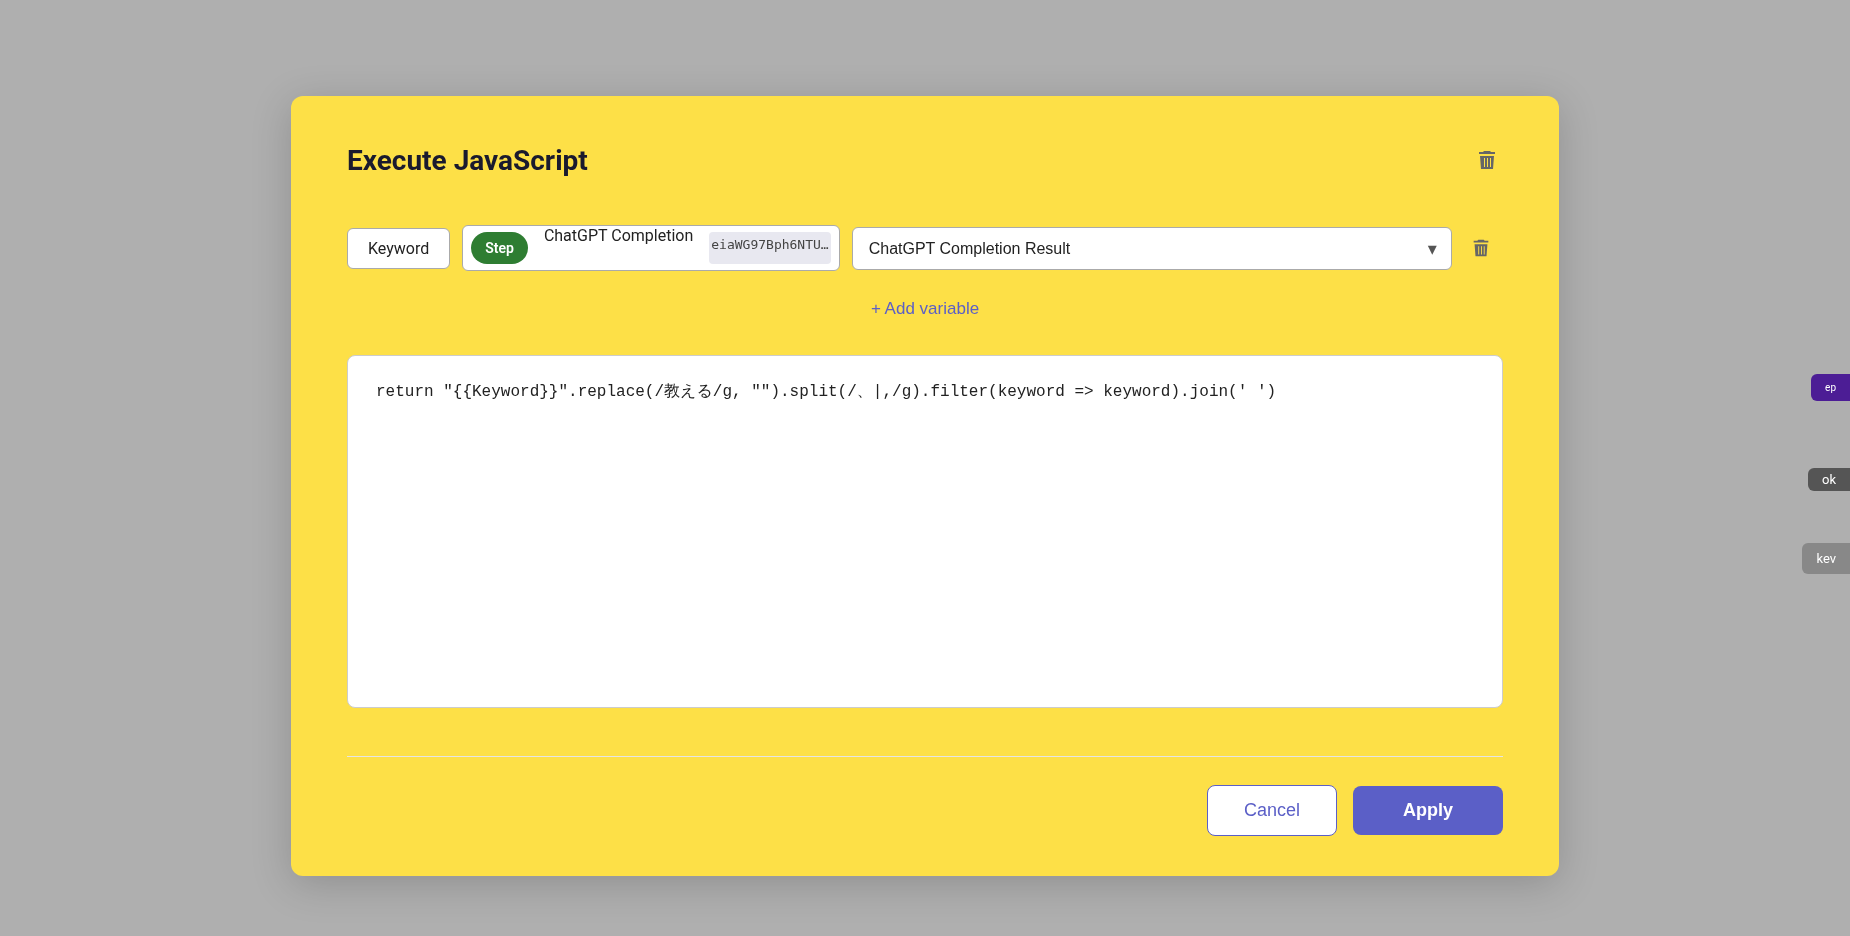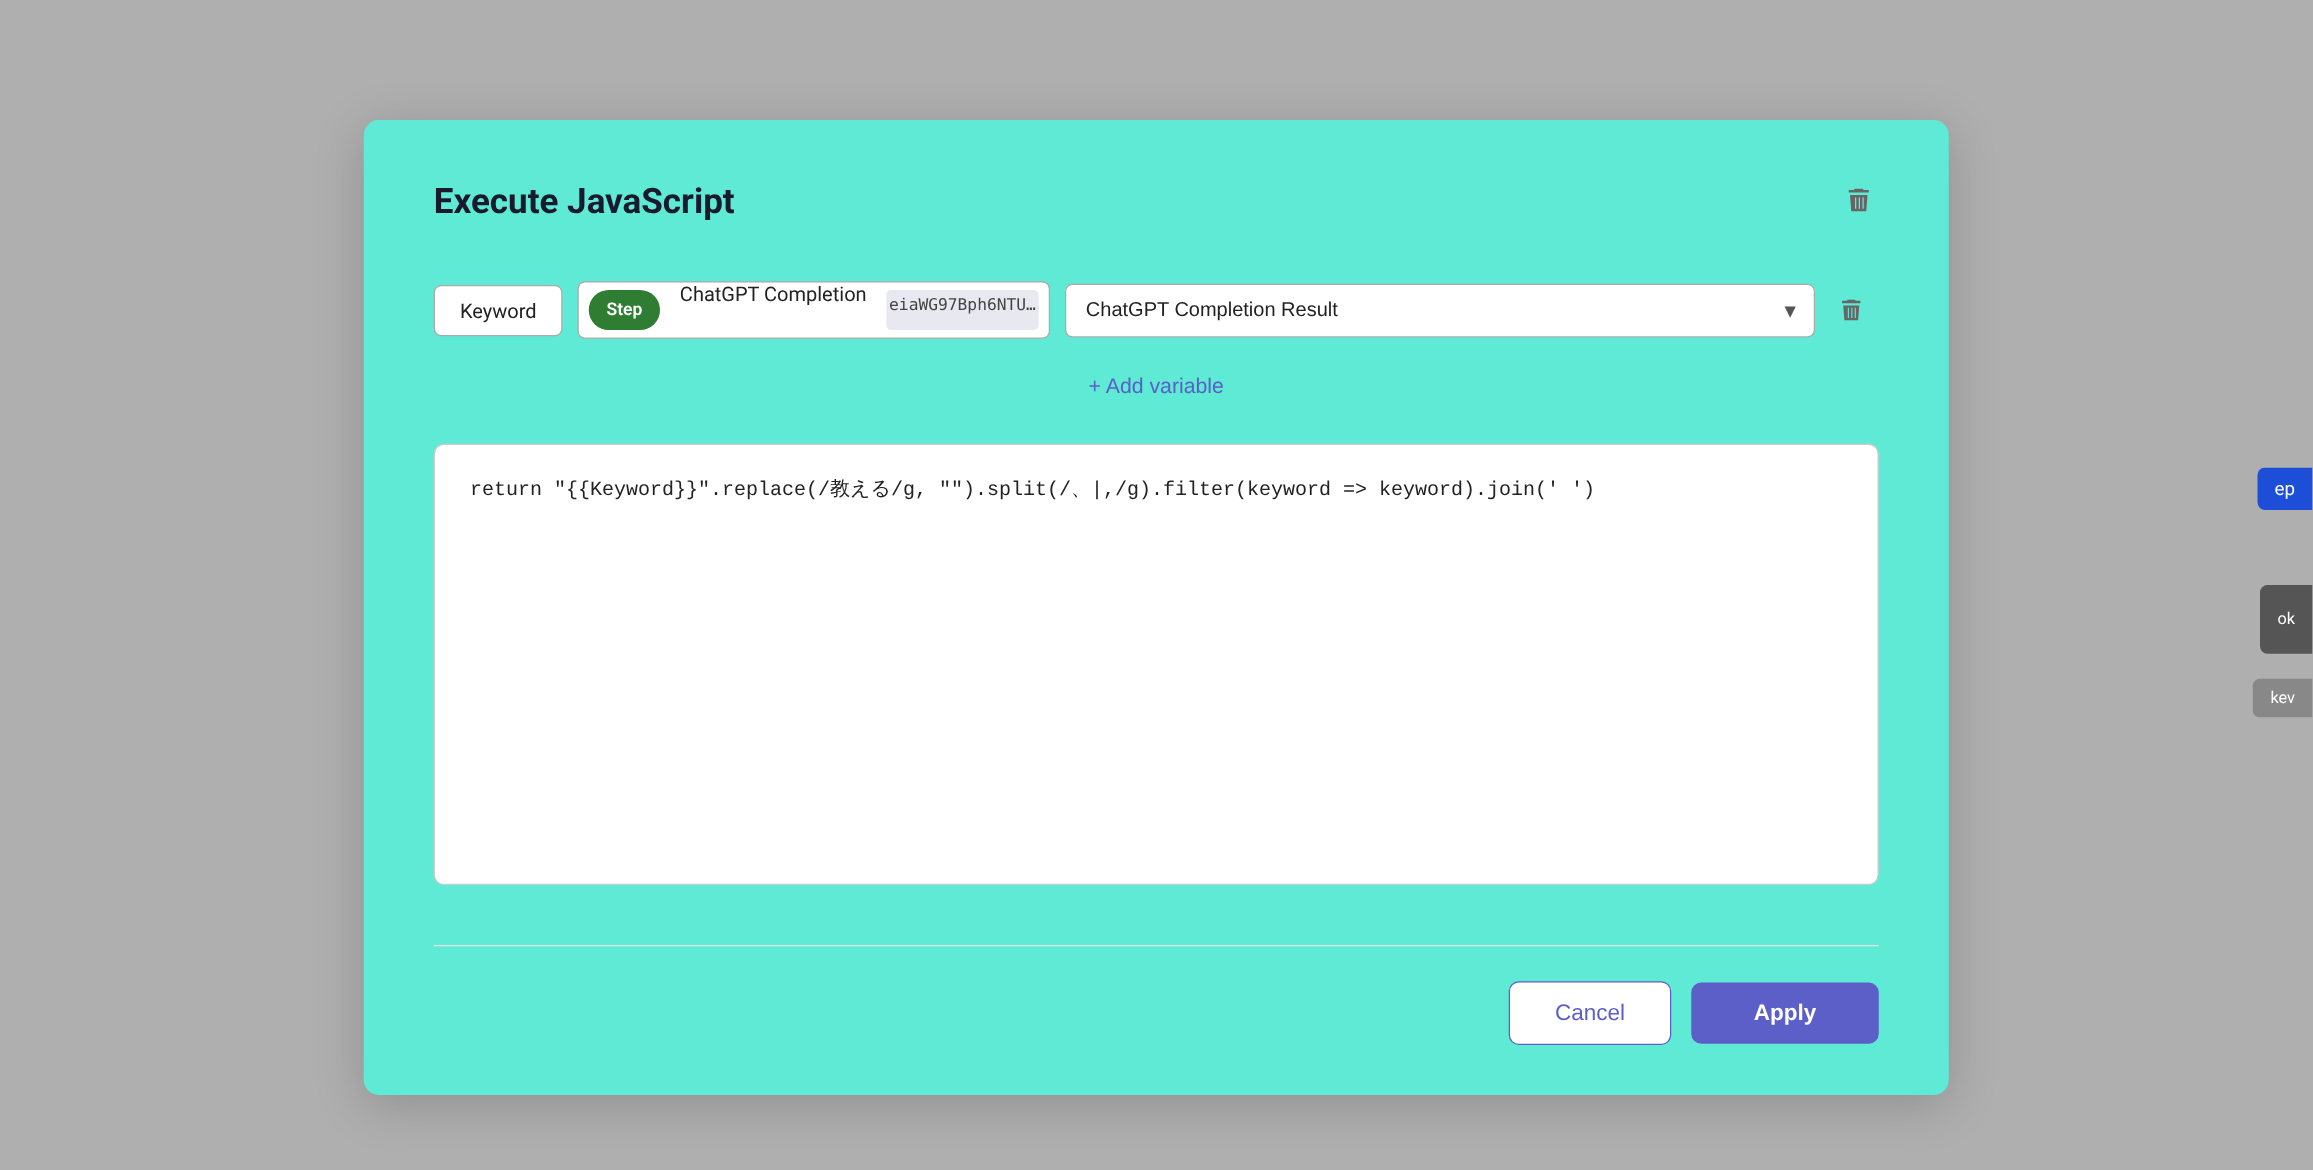--- a/index.html
+++ b/index.html
@@ -23,21 +23,21 @@
       position: absolute;
       top: 0; left: 0;
       width: 100%; height: 100%;
       background: rgba(150,150,150,0.5);
       display: flex;
       align-items: center;
       justify-content: center;
     }
 
     .modal {
-      background: #5eead4;
+      background: #fde047;
       border-radius: 12px;
       width: 1268px;
       min-height: 780px;
       padding: 48px 56px 40px 56px;
       display: flex;
       flex-direction: column;
       position: relative;
       box-shadow: 0 8px 40px rgba(0,0,0,0.18);
       margin-top: 36px;
     }
@@ -260,35 +260,35 @@
       font-weight: 700;
       padding: 14px 50px;
       border-radius: 8px;
       cursor: pointer;
     }
 
     .peek-right-step {
       position: fixed;
       right: 0;
       top: 40%;
-      background: #1d4ed8;
+      background: #4c1d95;
       color: #fff;
-      font-size: 15px;
+      font-size: 10px;
       padding: 8px 14px;
       border-radius: 6px 0 0 6px;
     }
 
     .peek-right-ok {
       position: fixed;
       right: 0;
       top: 50%;
       background: #555;
       color: #fff;
       font-size: 13px;
-      padding: 20px 14px;
+      padding: 4px 14px;
       border-radius: 6px 0 0 6px;
     }
 
     .peek-right-kev {
       position: fixed;
       right: 0;
       top: 58%;
       background: #888;
       color: #ffffff;
       font-size: 13px;

